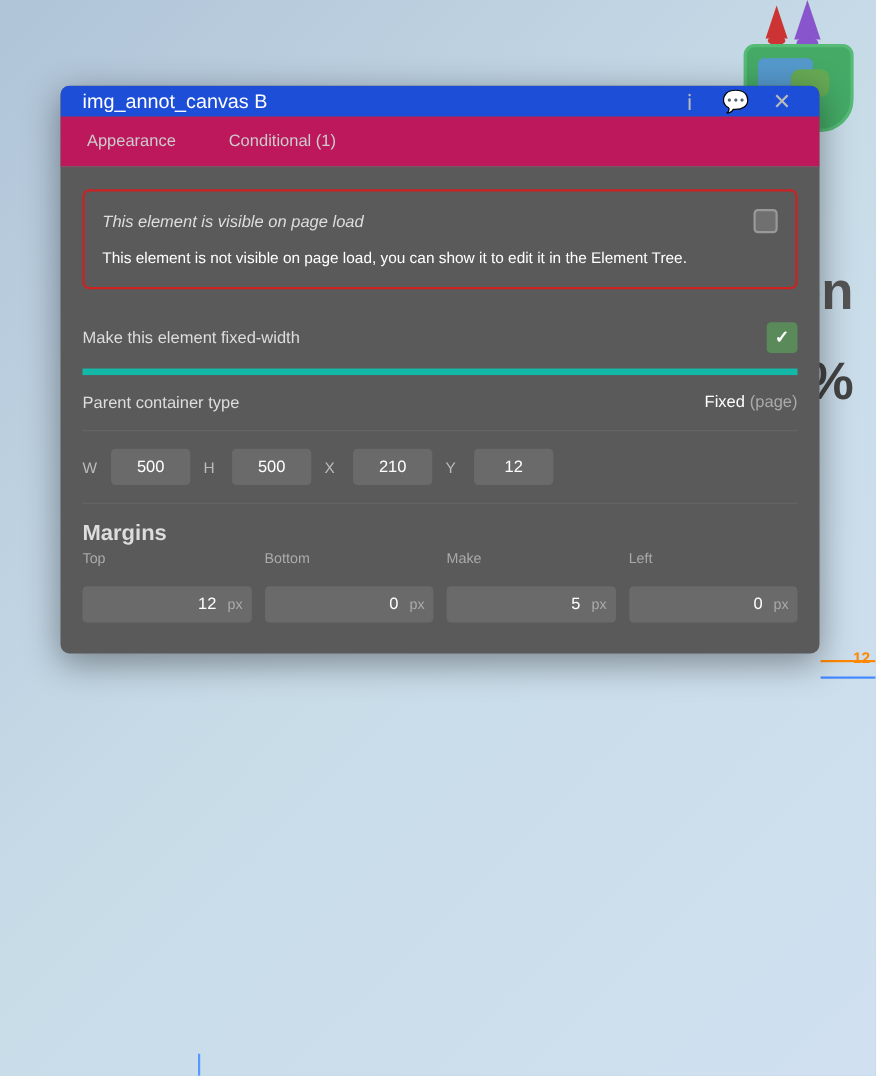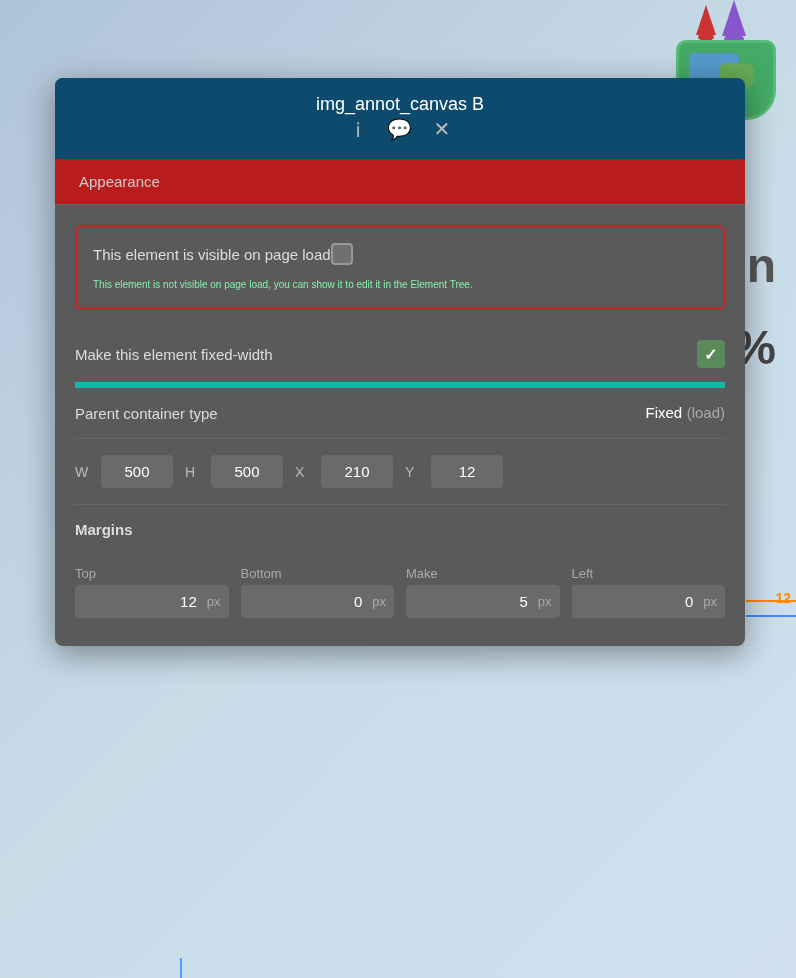--- a/index.html
+++ b/index.html
@@ -148,26 +148,25 @@
       left: 55px;
       width: 690px;
       background: #5a5a5a;
       border-radius: 8px;
       box-shadow: 0 8px 32px rgba(0,0,0,0.4);
       overflow: hidden;
     }
 
     
     .panel-header {
-      background: #0c4a6e;
-      padding: 16px 20px;
+      background: #1d4ed8;
+      padding: 0 20px;
       display: flex;
       align-items: center;
       justify-content: space-between;
-      flex-direction: column;
     }
 
     .panel-title {
       color: #ffffff;
       font-size: 18px;
       font-weight: 500;
     }
 
     .panel-header-icons {
       display: flex;
@@ -182,21 +181,21 @@
       display: flex;
       align-items: center;
       justify-content: center;
       width: 28px;
       height: 28px;
     }
 
     
     .tabs-row {
       display: flex;
-      background: #b91c1c;
+      background: #be185d;
       border-bottom: 1px solid #666;
     }
 
     .tab {
       padding: 14px 24px;
       color: #cccccc;
       font-size: 15px;
       cursor: pointer;
       position: relative;
       transition: color 0.2s;
@@ -219,41 +218,42 @@
       border: 2px solid #cc2222;
       border-radius: 6px;
       padding: 16px;
       margin-bottom: 16px;
       background: #5a5a5a;
     }
 
     .visibility-row {
       display: flex;
       align-items: center;
-      justify-content: flex-start;
+      justify-content: space-between;
       margin-bottom: 12px;
+      font-style: italic;
     }
 
     .visibility-label {
       color: #dddddd;
       font-size: 15px;
     }
 
     .checkbox-unchecked {
       width: 22px;
       height: 22px;
       border: 2px solid #999;
       border-radius: 4px;
       background: #707070;
       flex-shrink: 0;
     }
 
     .visibility-note {
-      color: #86efac;
-      font-size: 10px;
+      color: #ffffff;
+      font-size: 14px;
       line-height: 1.5;
     }
 
     
     .fixed-width-row {
       display: flex;
       align-items: center;
       justify-content: space-between;
       padding: 14px 0;
       border-bottom: 6px solid #14b8a6;
@@ -330,36 +330,36 @@
       outline: none;
     }
 
     
     .margins-section {
       padding-top: 16px;
     }
 
     .margins-title {
       color: #dddddd;
-      font-size: 15px;
+      font-size: 20px;
       font-weight: 600;
-      margin-bottom: 28px;
+      margin-bottom: 3px;
     }
 
     .margins-labels-row {
       display: flex;
       gap: 12px;
       margin-bottom: 8px;
     }
 
     .margin-col {
       flex: 1;
       display: flex;
       flex-direction: column;
-      gap: 4px;
+      gap: 18px;
     }
 
     .margin-col-label {
       color: #aaaaaa;
       font-size: 13px;
     }
 
     .margin-input-row {
       display: flex;
       align-items: center;
@@ -425,20 +425,21 @@
     <span class="panel-title">img_annot_canvas B</span>
     <div class="panel-header-icons">
       <div class="header-icon">ℹ</div>
       <div class="header-icon">💬</div>
       <div class="header-icon">✕</div>
     </div>
   </div>
 
   <div class="tabs-row">
     <div class="tab">Appearance</div>
+    <div class="tab">Conditional (1)</div>
   </div>
 
   <div class="panel-content">
 
     <div class="visibility-box">
       <div class="visibility-row">
         <span class="visibility-label">This element is visible on page load</span>
         <div class="checkbox-unchecked"></div>
       </div>
       <div class="visibility-note">This element is not visible on page load, you can show it to edit it in the Element Tree.</div>
@@ -446,21 +447,21 @@
 
     <div class="fixed-width-row">
       <span class="fixed-width-label">Make this element fixed-width</span>
       <div class="checkbox-checked">✓</div>
     </div>
 
     <div class="parent-container-row">
       <span class="parent-container-label">Parent container type</span>
       <span>
         <span class="parent-container-value">Fixed</span>
-        <span class="parent-container-edit">(load)</span>
+        <span class="parent-container-edit">(page)</span>
       </span>
     </div>
 
     <div class="dimensions-row">
       <span class="dim-label">W</span>
       <input class="dim-input" type="text" value="500" style="">
 
       <span class="dim-label">H</span>
       <input class="dim-input" type="text" value="500" style="">
 

